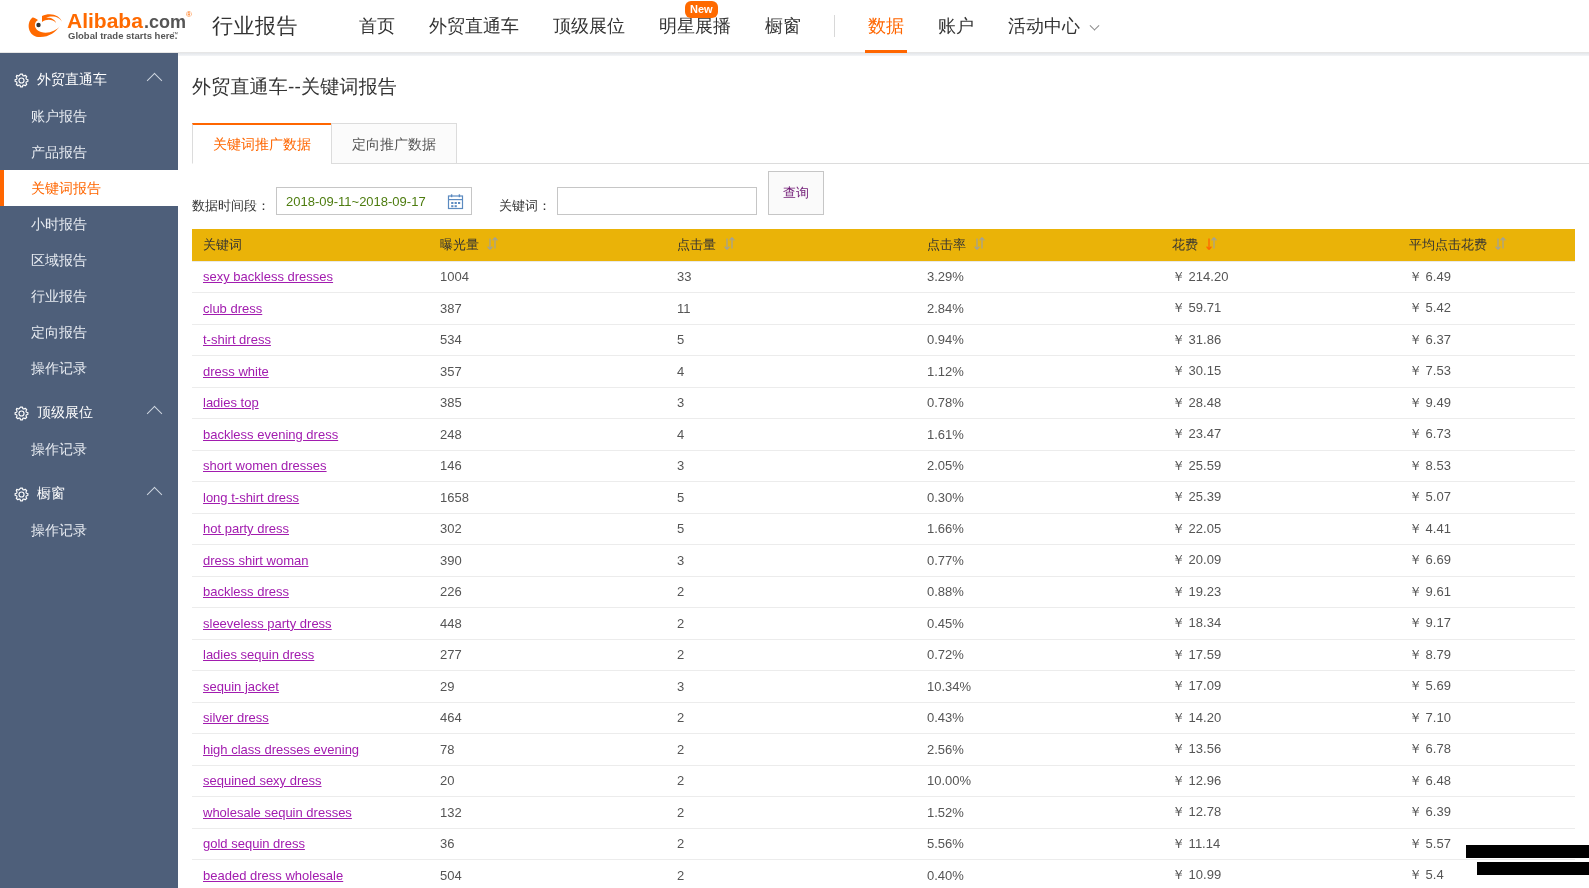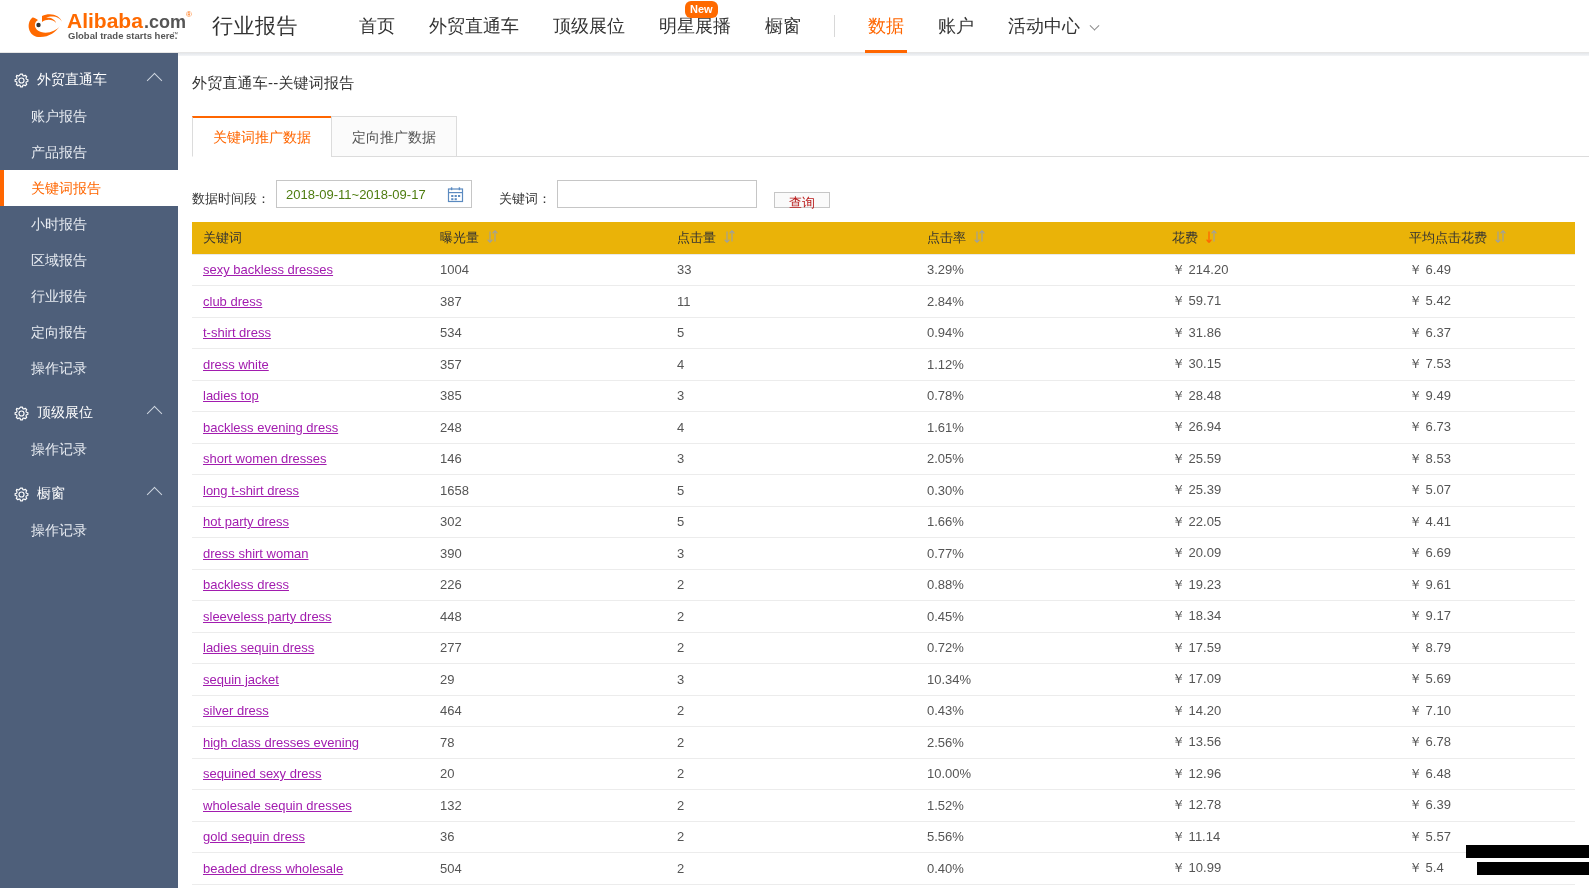--- a/index.html
+++ b/index.html
@@ -104,21 +104,21 @@
     position: absolute; left: 178px; top: 53px;
     width: 1411px; height: 835px;
     background: #ffffff;
     overflow: hidden;
   }
   #main-top-shade {
     position:absolute; left:0; top:0; width:100%; height: 3px;
     background: linear-gradient(to bottom, #e3e6ea, #f4f5f7);
   }
   #page-title {
-    font-size: 15px; color: #333;
+    font-size: 19px; color: #333;
     padding: 21px 8px 0 14px;
     letter-spacing: 0.2px;
   }
 
   
   #tabs {
     position: relative;
     margin: 23px 0 0 14px;
     height: 41px;
     display: flex; align-items: flex-end;
@@ -171,25 +171,25 @@
   #kw-input {
     width: 200px; height: 28px;
     border: 1px solid #c6c6c6;
     background:#fff;
     padding: 0 6px;
     font-size: 13px;
     font-family: "Liberation Sans", sans-serif;
     outline: none;
   }
   #query-btn {
-    margin-left: 17px;
-    width: 56px; height: 16px;
+    margin-left: 11px;
+    width: 56px; height: 44px;
     border: 1px solid #c6c6c6;
     background: #fafafa;
-    font-size: 13px; color: #b91c1c;
+    font-size: 13px; color: #701a75;
     cursor: pointer;
     font-family: "Liberation Sans", sans-serif;
   }
 
   
   #table-wrap { margin: 14px 0 0 14px; width: 1383px; }
   table#kwtable { border-collapse: collapse; width: 1383px; table-layout: fixed; }
   #kwtable thead th {
     background: #eab308;
     height: 32px;
@@ -461,21 +461,21 @@
             <td>3</td>
             <td>0.78%</td>
             <td>￥ 28.48</td>
             <td>￥ 9.49</td>
           </tr>
           <tr>
             <td><span class="kw-link">backless evening dress</span></td>
             <td>248</td>
             <td>4</td>
             <td>1.61%</td>
-            <td>￥ 26.94</td>
+            <td>￥ 23.47</td>
             <td>￥ 6.73</td>
           </tr>
           <tr>
             <td><span class="kw-link">short women dresses</span></td>
             <td>146</td>
             <td>3</td>
             <td>2.05%</td>
             <td>￥ 25.59</td>
             <td>￥ 8.53</td>
           </tr>

